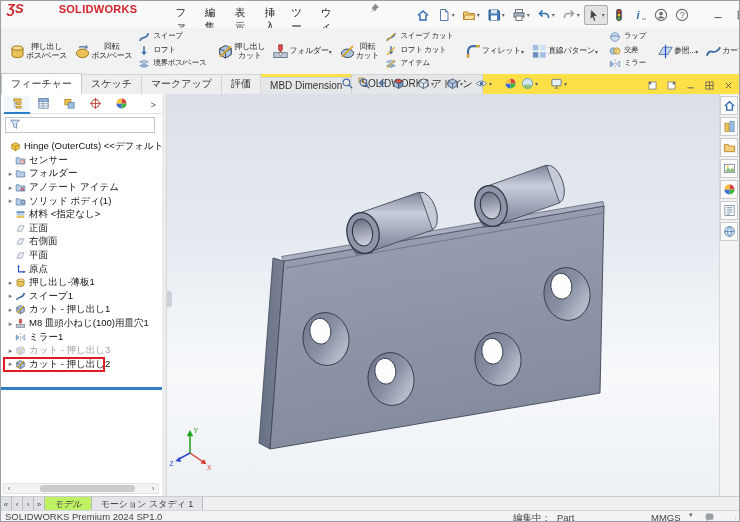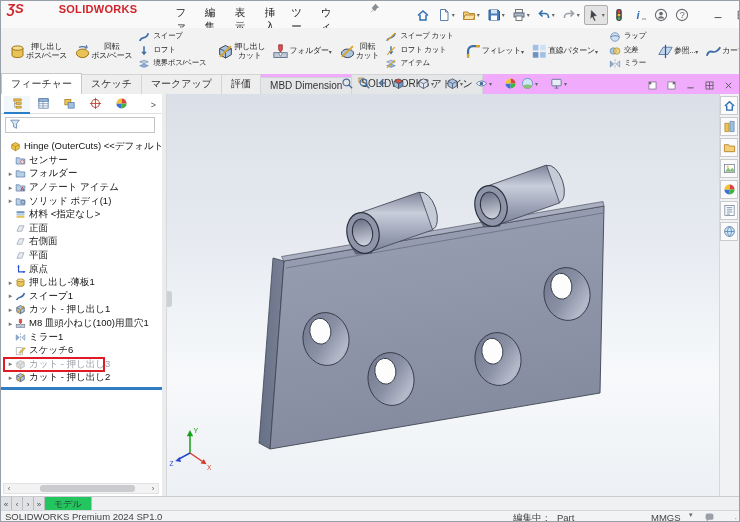--- a/index.html
+++ b/index.html
@@ -25,21 +25,21 @@
   .rdiv{width:1px;background:#dbdbdb;margin:3px 0;}
   .rlarge{display:flex;flex-direction:row;align-items:center;justify-content:flex-start;padding:1px 3px;min-width:30px;}
   .rlarge svg{margin:1px 0 0;}
   .rlines{font-size:8px;line-height:1.18;color:#1e1e1e;text-align:center;white-space:nowrap;letter-spacing:-.3px;}
   .rdd{font-size:6px;color:#555;line-height:1;margin-top:1px;}
   .rlarge.pressed{background:#f97316;border:4px solid #14532d;align-items:center;}
   .rstack{display:flex;flex-direction:column;justify-content:space-between;padding:2px 2px;}
   .rsitem{display:flex;gap:3px;height:13px;}
   .rsitem .lbl{font-size:7.5px;color:#1e1e1e;white-space:nowrap;letter-spacing:-.3px;}
   
-  .tabstrip{position:absolute;left:0;top:73px;width:100%;height:20px;background:#f0abfc;border-bottom:3px solid #be185d;display:flex;}
+  .tabstrip{position:absolute;left:0;top:73px;width:100%;height:20px;background:#fde047;border-bottom:3px solid #be185d;display:flex;}
   .ctab{font-size:10px;color:#333;padding:2px 9px 3px;background:#eeeeef;border:1px solid #d2d4d8;border-bottom:none;margin-right:-1px;white-space:nowrap;}
   .ctab.active{background:#fff;border-color:#c5c7cb;position:relative;z-index:2;padding-top:3px;}
   .ctab.addin{background:#e5e6e8;}
   .headsup{position:absolute;left:340px;top:3px;display:flex;align-items:center;gap:4px;}
   .hu{display:flex;align-items:center;gap:1px;}
   .hu .dd{font-size:6px;color:#666;}
   .hsep{width:4px;}
   .docwinctl{position:absolute;right:5px;top:3px;display:flex;align-items:center;gap:8px;}
   
   .workspace{position:absolute;left:0;top:93px;width:100%;height:402px;}
@@ -64,21 +64,21 @@
   .hthumb{height:7px;background:#c9cbce;border-radius:3px;flex:1;margin:0 2px;max-width:95px;margin-left:26px;}
   .splitter{position:absolute;left:161px;top:0;width:5px;height:402px;background:#ebecee;border-right:1px solid #d7d8da;box-sizing:border-box;}
   .viewport{position:absolute;left:166px;top:0;width:554px;height:402px;overflow:hidden;}
   .vhandle{position:absolute;left:0;top:197px;width:5px;height:16px;background:#ccd0d7;border-radius:0 3px 3px 0;}
   .taskpane{position:absolute;right:0;top:0;width:20px;height:402px;background:#f1f2f4;border-left:1px solid #d5d7da;box-sizing:border-box;}
   .tp-item{width:18px;height:19px;margin:2px 0 0 0;display:flex;align-items:center;justify-content:center;border:1px solid #c9cbce;background:#fbfbfc;box-sizing:border-box;}
   
   .doctabs{position:absolute;left:0;top:495px;width:100%;height:14px;background:#eef0f2;border-top:1px solid #c9cbce;display:flex;align-items:stretch;font-size:9px;}
   .dnav{width:10px;display:flex;align-items:center;justify-content:center;background:#dfe1e4;border-right:1px solid #b9bbbf;color:#4a4d52;font-size:8px;}
   .dtab{padding:0 9px;display:flex;align-items:center;border-right:1px solid #b9bbbf;color:#333;background:#e3e5e8;white-space:nowrap;}
-  .dtab.active{background:#22c55e;}
+  .dtab.active{background:#bef264;font-style:italic;}
   
   .statusbar{position:absolute;left:0;top:509px;width:100%;height:13px;background:#f2f3f5;border-top:1px solid #d4d6d9;font-size:9.5px;color:#444;}
   .sb-left{position:absolute;left:4px;top:0;}
   .sb-edit{position:absolute;left:512px;top:1px;}
   .sb-doc{position:absolute;left:556px;top:1px;}
   .sb-units{position:absolute;left:650px;top:1px;}
   .sb-caret{position:absolute;left:688px;top:0px;font-size:7px;color:#666;}
   .sb-ico{position:absolute;left:703px;top:1px;}
   .sb-grip{position:absolute;right:1px;top:2px;}
 </style>
@@ -680,28 +680,20 @@
             <span class="tlabel">M8 皿頭小ねじ(100)用皿穴1</span>
           </div>
           <div class="trow child">
             <span class="arrow"></span>
             <svg width="11" height="11" viewBox="0 0 14 14">
               <path d="M1.5 3.5 5.5 7l-4 3.5z" fill="#8fb3de" stroke="#4a6f9d" stroke-width="0.6"></path>
               <path d="M12.5 3.5 8.5 7l4 3.5z" fill="#cfe0f2" stroke="#4a6f9d" stroke-width="0.6"></path>
               <line x1="7" y1="1.5" x2="7" y2="12.5" stroke="#8a8d92" stroke-width="0.8" stroke-dasharray="2.2 1.4"></line>
             </svg>
             <span class="tlabel">ミラー1</span>
-          </div>
-          <div class="trow child">
-            <span class="arrow"></span>
-            <svg width="11" height="11" viewBox="0 0 14 14">
-              <rect x="1.5" y="3.5" width="8" height="9" fill="#fff" stroke="#8a8d92" stroke-width="0.7"></rect>
-              <path d="M5 9.5 11.5 3l1.5 1.5L6.5 11z" fill="#e9c358" stroke="#99700f" stroke-width="0.5"></path>
-            </svg>
-            <span class="tlabel">スケッチ6</span>
           </div>
           <div class="trow child sup">
             <span class="arrow">▸</span>
             <svg width="11" height="11" viewBox="0 0 14 14">
               <path d="M2.2 4.6 7 2l4.8 2.6v5L7 12.4 2.2 9.6z" fill="#aac4e2" stroke="#39404f" stroke-width="0.8"></path>
               <path d="M2.2 4.6 7 7.2l4.8-2.6M7 7.2v5.2" fill="none" stroke="#39404f" stroke-width="0.7"></path>
               <line x1="2.5" y1="11.5" x2="11.5" y2="2.5" stroke="#d9a520" stroke-width="1.4"></line>
             </svg>
             <span class="tlabel">カット - 押し出し3</span>
           </div>
@@ -860,20 +852,21 @@
         </div>
       </div>
   </div>
 
   <div class="doctabs" id="doctabs">
       <span class="dnav">«</span>
       <span class="dnav">‹</span>
       <span class="dnav">›</span>
       <span class="dnav">»</span>
       <span class="dtab active">モデル</span>
+      <span class="dtab">モーション スタディ 1</span>
     </div>
 
   <div class="statusbar">
     <span class="sb-left">SOLIDWORKS Premium 2024 SP1.0</span>
     <span class="sb-edit">編集中：</span>
     <span class="sb-doc">Part</span>
     <span class="sb-units">MMGS</span>
     <span class="sb-caret">▾</span>
     <span class="sb-ico" id="sbico"><svg width="11" height="11" viewBox="0 0 14 14">
           <path d="M2 4.5a2.5 2.5 0 012.5-2.5h5A2.5 2.5 0 0112 4.5v3A2.5 2.5 0 019.5 10H6l-2.5 2v-2A2.5 2.5 0 012 7.5z" fill="#9aa0a6"></path>

